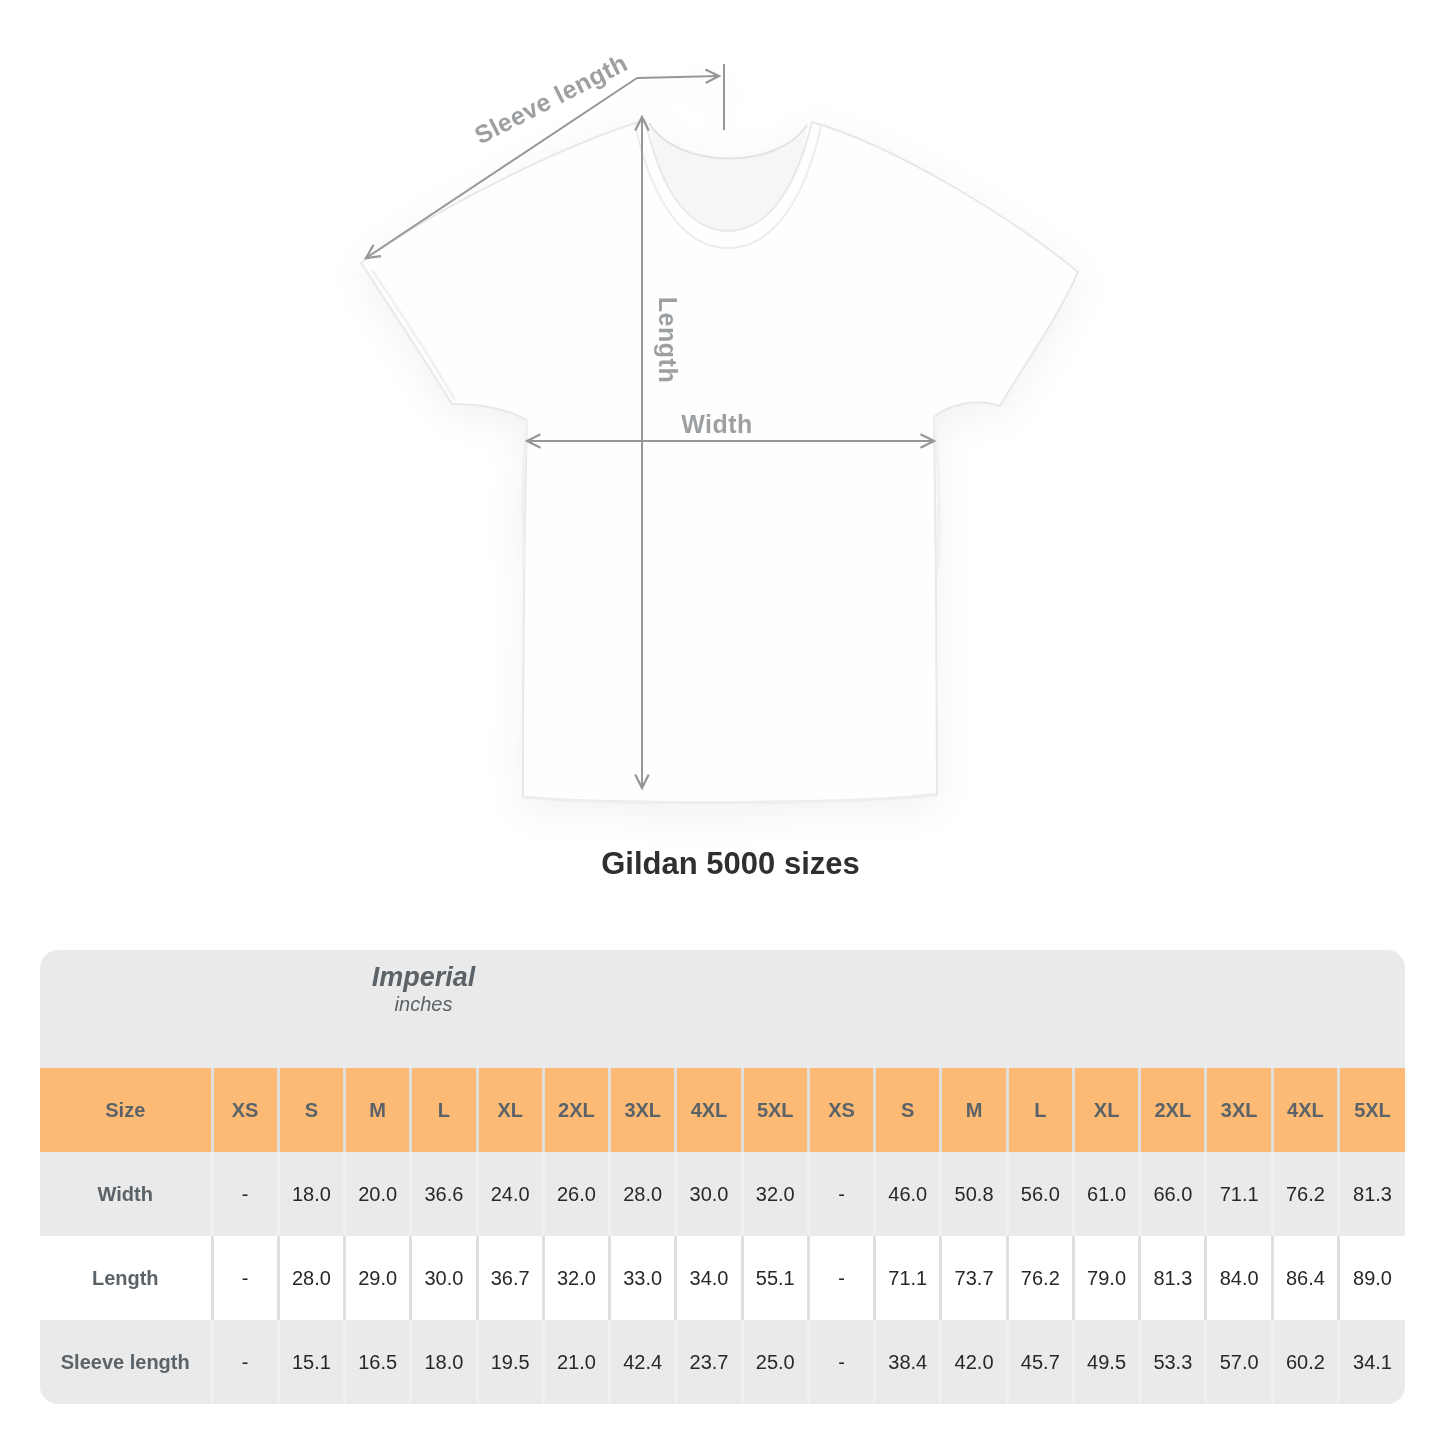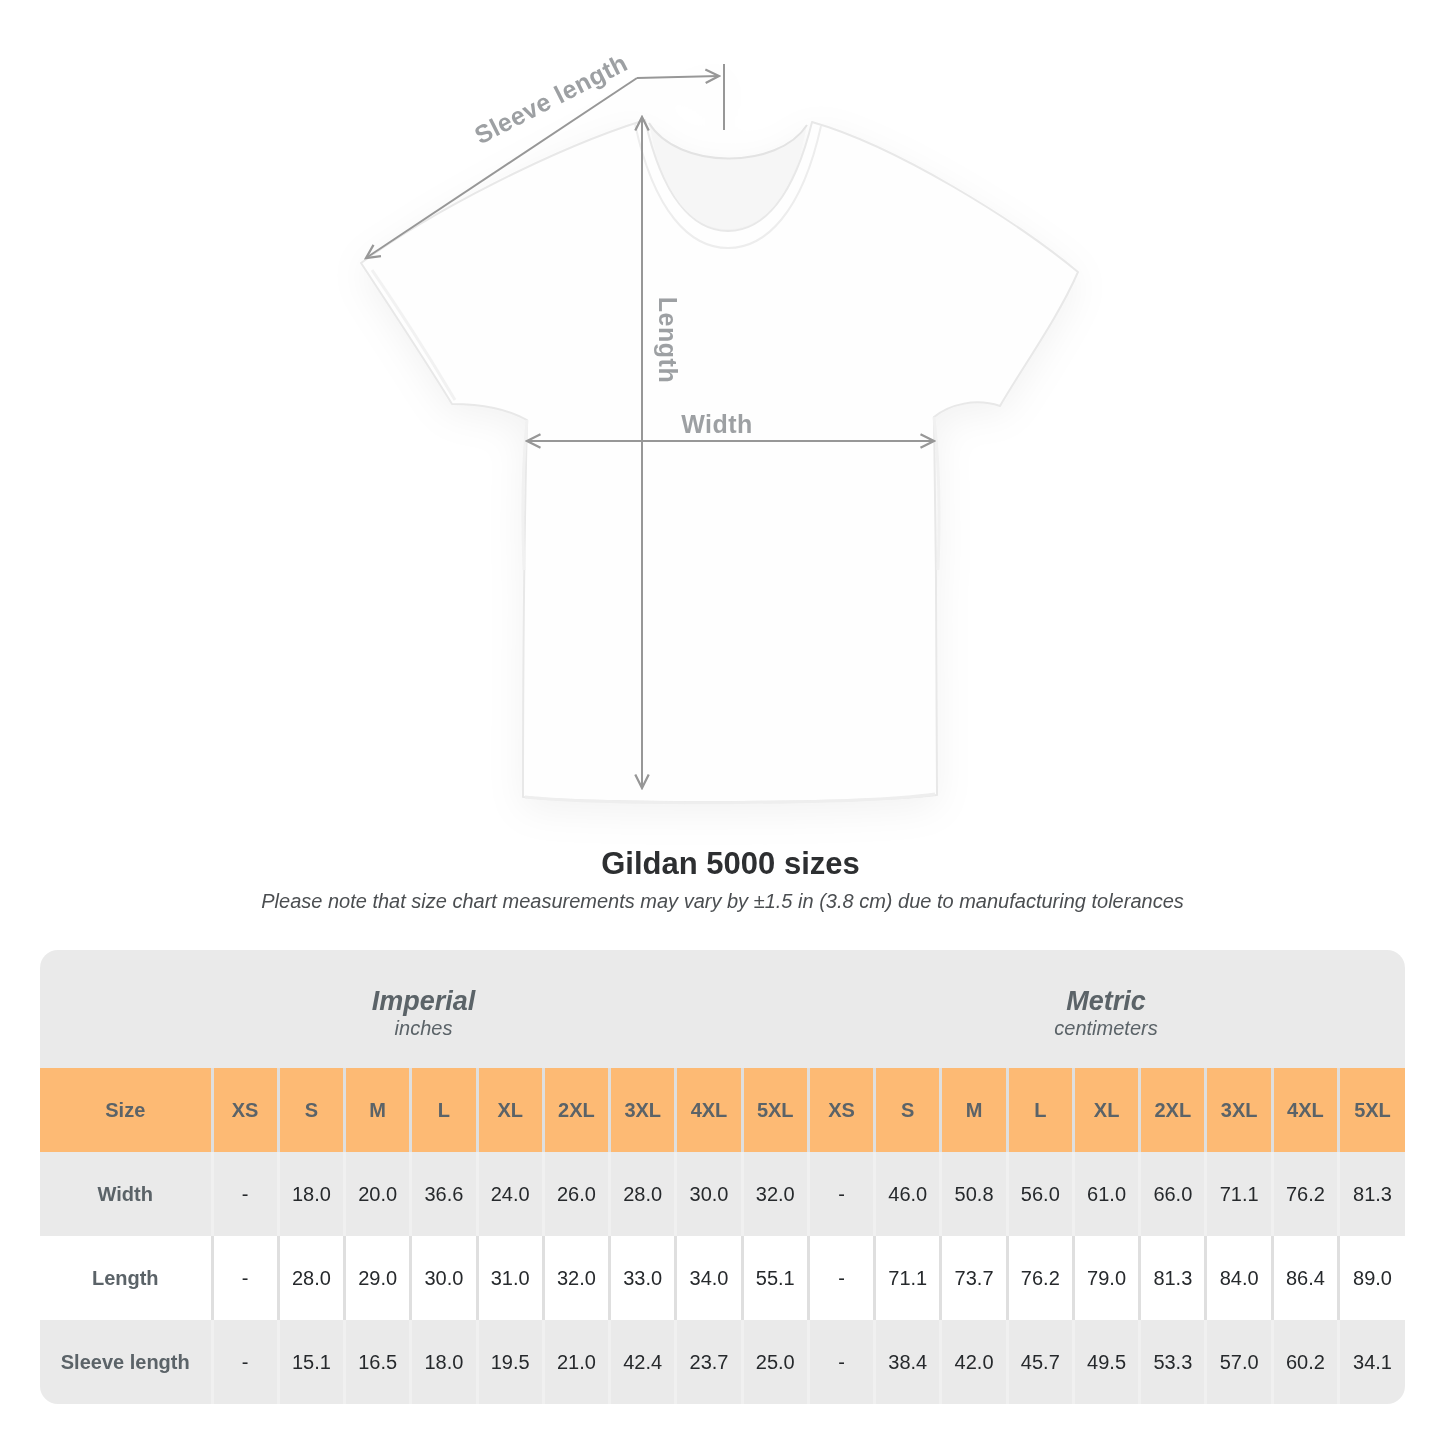--- a/index.html
+++ b/index.html
@@ -20,21 +20,21 @@
   
   .title{position:absolute;left:8px;top:846px;width:100%;margin:0;text-align:center;
          font-size:31px;font-weight:700;color:#2d2f31;}
   .subtitle{position:absolute;left:0;top:890px;width:100%;margin:0;text-align:center;
             font-size:20px;font-style:italic;color:#4b4e51;}
 
   
   .table-card{position:absolute;left:40px;top:950px;width:1365px;
               border-radius:18px;overflow:hidden;}
   .unit-band{height:118px;background:#eaeaea;display:flex;}
-  .unit{display:flex;flex-direction:column;align-items:center;padding-top:36px;box-sizing:border-box;}
+  .unit{display:flex;flex-direction:column;align-items:center;padding-top:12px;box-sizing:border-box;}
   .unit-imperial{width:767px;}
   .unit-metric{flex:1;}
   .unit-name{font-size:27px;font-weight:700;font-style:italic;color:#5b6368;}
   .unit-sub{font-size:20px;font-style:italic;color:#5b6368;}
 
   .grid{border-collapse:collapse;table-layout:fixed;width:1365px;}
   .grid tr{height:84px;}
   .grid th,.grid td{padding:0;text-align:center;vertical-align:middle;font-size:20px;}
   .grid th{font-weight:700;color:#5b6368;background:#fdba74;}
   .grid td.label-cell{font-weight:700;color:#5b6368;}
@@ -85,31 +85,26 @@
     <path d="M 724,64 L 724,130" fill="none" stroke="#979797" stroke-width="2"></path>
     <path d="M 642,117 L 642,788" fill="none" stroke="#979797" stroke-width="2" marker-start="url(#ah)" marker-end="url(#ah)"></path>
     <path d="M 527,441 L 934,441" fill="none" stroke="#979797" stroke-width="2" marker-start="url(#ah)" marker-end="url(#ah)"></path>
   </svg>
 
   <span class="dlabel lbl-sleeve">Sleeve length</span>
   <span class="dlabel lbl-length">Length</span>
   <span class="dlabel lbl-width">Width</span>
 
   <h1 class="title">Gildan 5000 sizes</h1>
-  <p class="subtitle">Please note that size chart measurements may vary by ±1.5 in (3.8 cm) due to manufacturing tolerances</p>
 
   <div class="table-card">
     <div class="unit-band">
       <div class="unit unit-imperial">
         <div class="unit-name">Imperial</div>
         <div class="unit-sub">inches</div>
-      </div>
-      <div class="unit unit-metric">
-        <div class="unit-name">Metric</div>
-        <div class="unit-sub">centimeters</div>
       </div>
     </div>
 
     <table class="grid">
       <colgroup>
         <col class="c-label">
         <col>
           <col>
           <col>
           <col>
@@ -172,21 +167,21 @@
             <td class="val">71.1</td>
             <td class="val">76.2</td>
             <td class="val">81.3</td>
           </tr>
           <tr>
             <td class="label-cell">Length</td>
             <td class="val">-</td>
             <td class="val">28.0</td>
             <td class="val">29.0</td>
             <td class="val">30.0</td>
-            <td class="val">31.0</td>
+            <td class="val">36.7</td>
             <td class="val">32.0</td>
             <td class="val">33.0</td>
             <td class="val">34.0</td>
             <td class="val">55.1</td>
             <td class="val">-</td>
             <td class="val">71.1</td>
             <td class="val">73.7</td>
             <td class="val">76.2</td>
             <td class="val">79.0</td>
             <td class="val">81.3</td>

